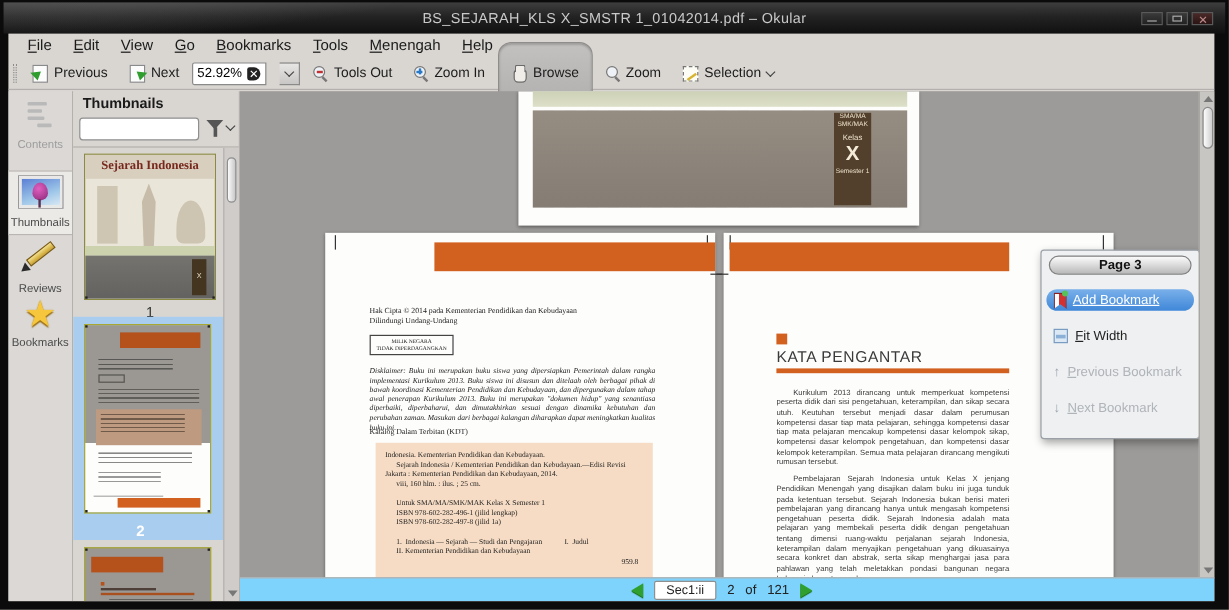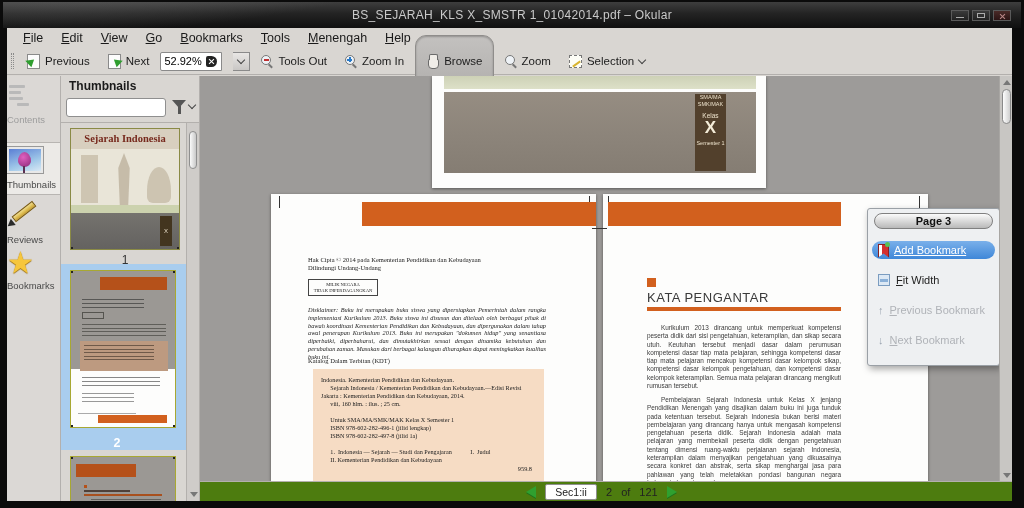--- a/index.html
+++ b/index.html
@@ -50,21 +50,21 @@
   .mag .plus::after { content:""; position:absolute; left:1.7px; top:-1.7px; width:1.6px; height:5px; background:#2879c8; }
   .hand-ic { width:13px; height:14px; position:relative; }
   .hand-ic::before { content:""; position:absolute; left:2px; top:4px; width:9px; height:9px; background:#f0ede8; border:1px solid #6a6a6a; border-radius:3px 3px 4px 4px; }
   .hand-ic::after { content:""; position:absolute; left:3px; top:0px; width:7px; height:5px; background:#f0ede8; border:1px solid #6a6a6a; border-bottom:none; border-radius:2px 2px 0 0; }
   .sel-ic { width:13px; height:13px; border:1px dashed #777; background:#fdfdf6; position:relative; }
   .sel-ic::before { content:""; position:absolute; left:2px; bottom:2px; width:9px; height:2px; background:#d8b430; transform:rotate(-35deg); }
 
   
   .content { position:absolute; left:0; top:48px; right:0; bottom:0; display:flex; }
   .side-tabs { width:54px; background:#dbd8d5; border-right:1px solid #b3b0ad; position:relative; }
-  .side-tab { position:absolute; left:0; width:53px; }
+  .side-tab { position:absolute; left:0; width:53px; text-align:center; }
   .side-tab .lbl { font-size:9.5px; color:#4a4a4a; display:block; margin-top:2px; }
   .side-tab.disabled .lbl { color:#9d9d9d; }
   .side-tab.active { background:#eceae7; border-top:1px solid #b8b5b2; border-bottom:1px solid #b8b5b2; padding:4px 0; }
   .contents-ic { display:inline-block; width:26px; height:24px; position:relative; }
   .contents-ic i { position:absolute; height:3px; background:#b9b9b9; border-radius:1px; }
   .thumbs-ic { display:inline-block; width:36px; height:26px; background:linear-gradient(160deg,#5a7fd4,#9ec6e8 60%,#d8e8f4); border:2px solid #e8e8e8; box-shadow:0 0 0 1px #999; position:relative; }
   .thumbs-ic::before { content:""; position:absolute; left:9px; top:3px; width:13px; height:15px; background:radial-gradient(circle at 40% 35%,#e060c0,#8a2878); border-radius:50% 50% 50% 50%/60% 60% 40% 40%; }
   .thumbs-ic::after { content:""; position:absolute; left:14px; top:17px; width:2px; height:7px; background:#5a3050; }
   .pencil-ic { display:inline-block; width:34px; height:32px; position:relative; }
   .pencil-ic .body { position:absolute; left:4px; top:12px; width:26px; height:7px; background:linear-gradient(#f4e08a,#caa02c); border:1px solid #7a5a10; transform:rotate(-38deg); }
@@ -173,21 +173,21 @@
   .arrow-dn-ic::before { content:"\2193"; color:#9aa3b0; font-size:11px; }
 
   
   .doc-scroll { position:absolute; right:0; top:0; width:13px; height:406px; background:#c8c6c3; border-left:1px solid #a8a6a3; }
   .doc-scroll .up, .doc-scroll .dn { position:absolute; left:3px; width:0; height:0; border-left:4px solid transparent; border-right:4px solid transparent; }
   .doc-scroll .up { top:4px; border-bottom:5px solid #777; }
   .doc-scroll .dn { bottom:4px; border-top:5px solid #777; }
   .doc-scroll .thumb { position:absolute; left:1.5px; top:13px; width:9px; height:35px; background:linear-gradient(90deg,#fdfdfd,#cfcfcf); border:1px solid #8a8a8a; border-radius:5px; }
 
   
-  .statusbar { position:absolute; left:0; bottom:0; right:0; height:20px; background:#4d7c0f; border-top:1px solid #b3b0ad; }
+  .statusbar { position:absolute; left:0; bottom:0; right:0; height:20px; background:#7dd3fc; border-top:1px solid #b3b0ad; }
   .nav { position:absolute; left:326px; top:0; height:20px; display:flex; align-items:center; gap:9px; }
   .nav-arrow-l { width:0; height:0; border-top:6px solid transparent; border-bottom:6px solid transparent; border-right:10px solid #2fa02f; filter:drop-shadow(0 1px 0 #1c701c); }
   .nav-arrow-r { width:0; height:0; border-top:6px solid transparent; border-bottom:6px solid transparent; border-left:10px solid #2fa02f; filter:drop-shadow(0 1px 0 #1c701c); }
   .nav-box { width:52px; height:16px; background:#fff; border:1px solid #8f8f8f; border-radius:2px; font-size:10.5px; text-align:center; line-height:15px; color:#222; }
   .nav-num { font-size:11px; color:#222; }
 </style>
 </head>
 <body>
 
 <div class="titlebar">

